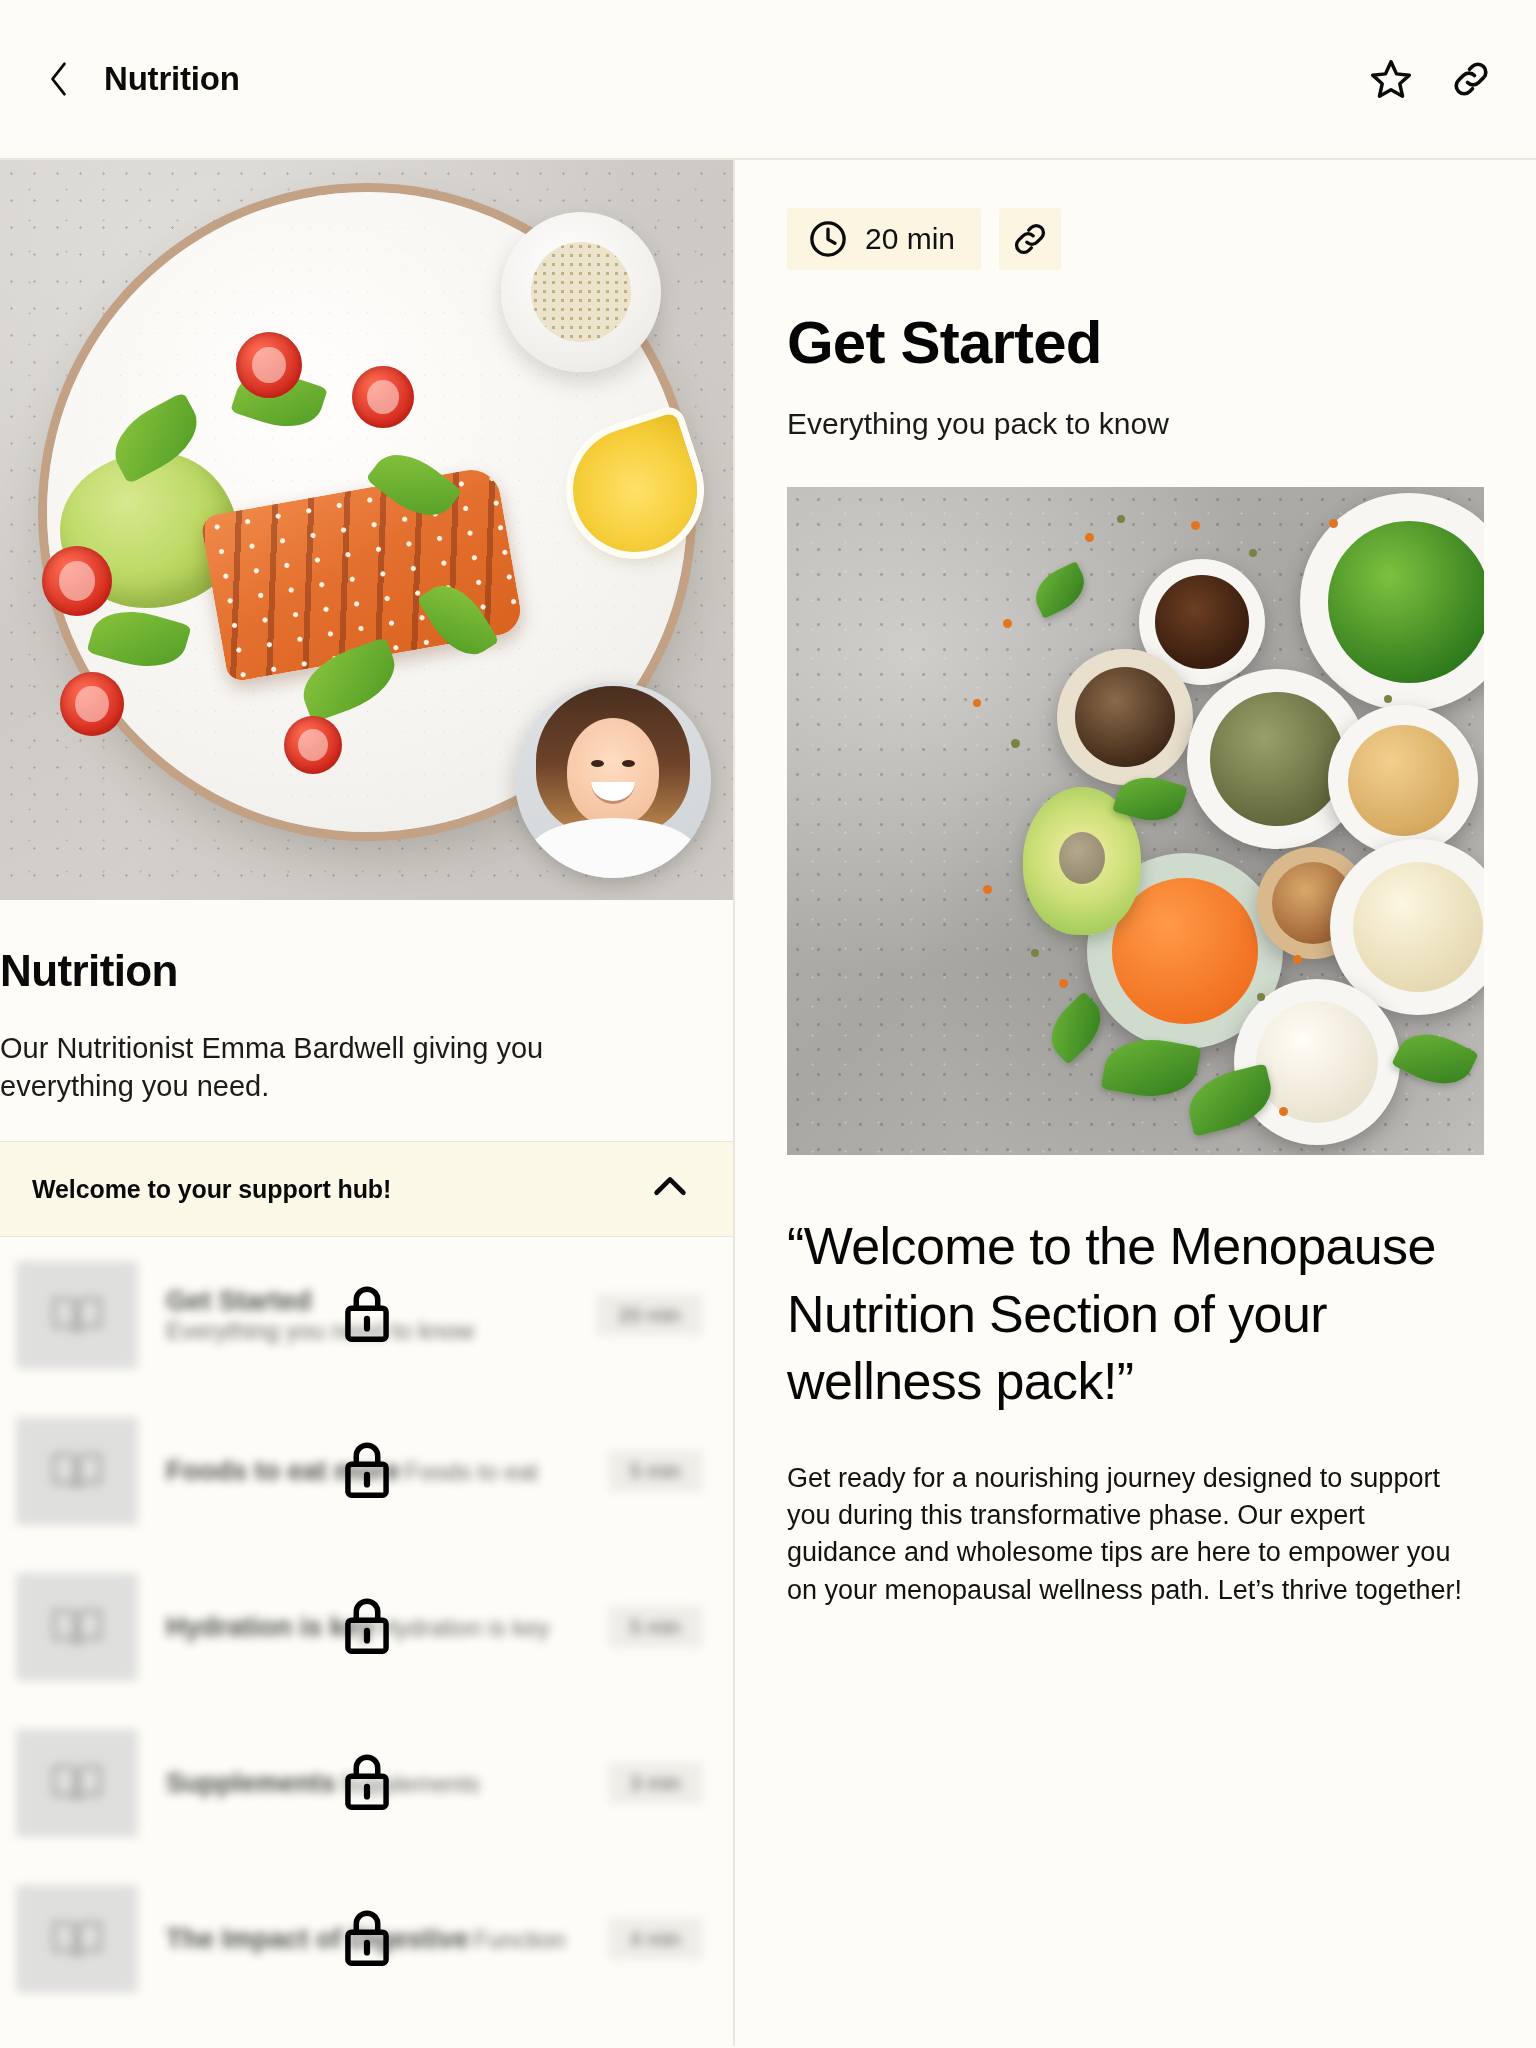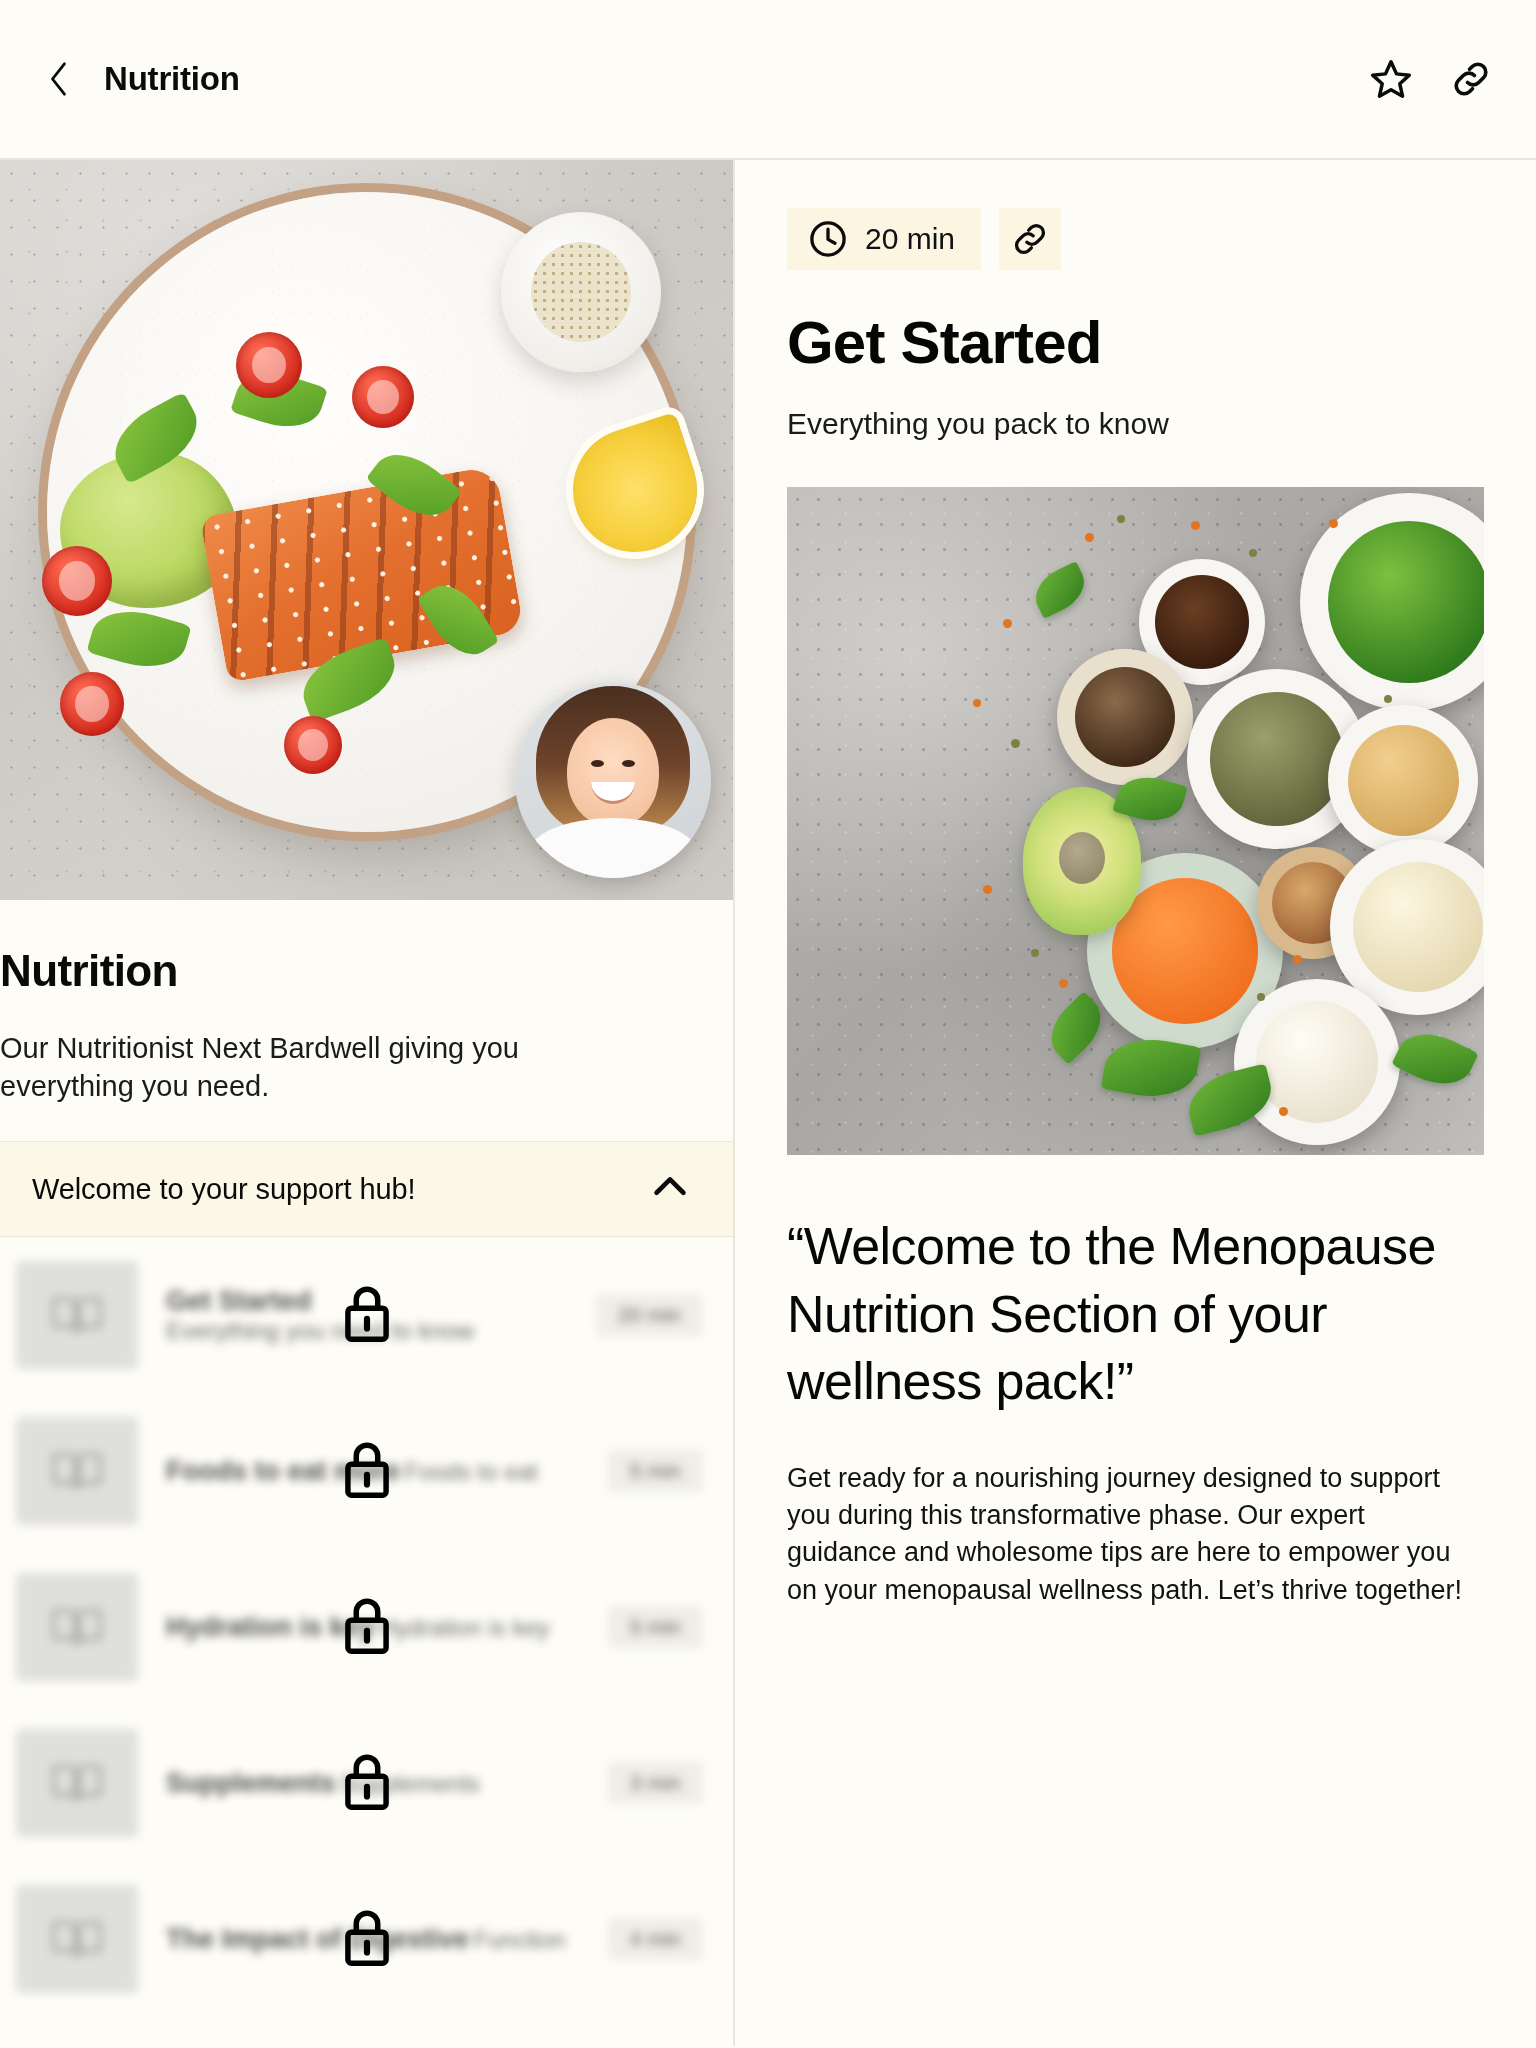--- a/index.html
+++ b/index.html
@@ -278,22 +278,22 @@
     background: #fcf8e8;
     border-top: 1px solid #ece7d4;
     border-bottom: 1px solid #ece7d4;
     height: 96px;
     display: flex;
     align-items: center;
     padding: 0 40px 0 32px;
     cursor: pointer;
   }
   .accordion-title {
-    font-size: 29px;
-    font-weight: 400;
+    font-size: 25px;
+    font-weight: 700;
     color: #0a0a0a;
     letter-spacing: -0.1px;
   }
   .accordion-chev {
     margin-left: auto;
   }
 
   
   .lesson-list { position: relative; }
   .lesson-row {
@@ -562,21 +562,21 @@
         <span class="av-face"></span>
         <span class="av-eye l"></span>
         <span class="av-eye r"></span>
         <span class="av-smile"></span>
         <span class="av-shirt"></span>
       </div>
     </div>
 
     <div class="left-text">
       <h1 class="left-title">Nutrition</h1>
-      <p class="left-desc">Our Nutritionist Next Bardwell giving you everything you need.</p>
+      <p class="left-desc">Our Nutritionist Emma Bardwell giving you everything you need.</p>
     </div>
 
     <div class="accordion">
       <span class="accordion-title">Welcome to your support hub!</span>
       <span class="accordion-chev">
         <svg width="46" height="46" viewBox="0 0 24 24" fill="none" stroke="#0b0b0b" stroke-width="2.4" stroke-linecap="round" stroke-linejoin="round">
           <polyline points="5,15 12,8 19,15"></polyline>
         </svg>
       </span>
     </div>

